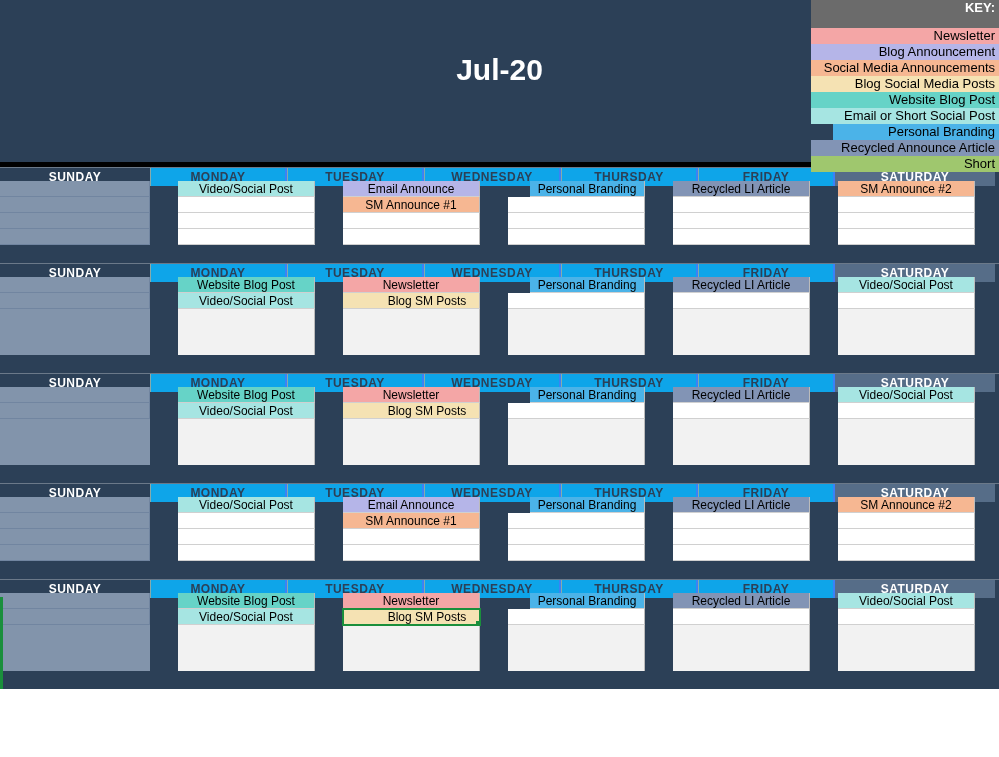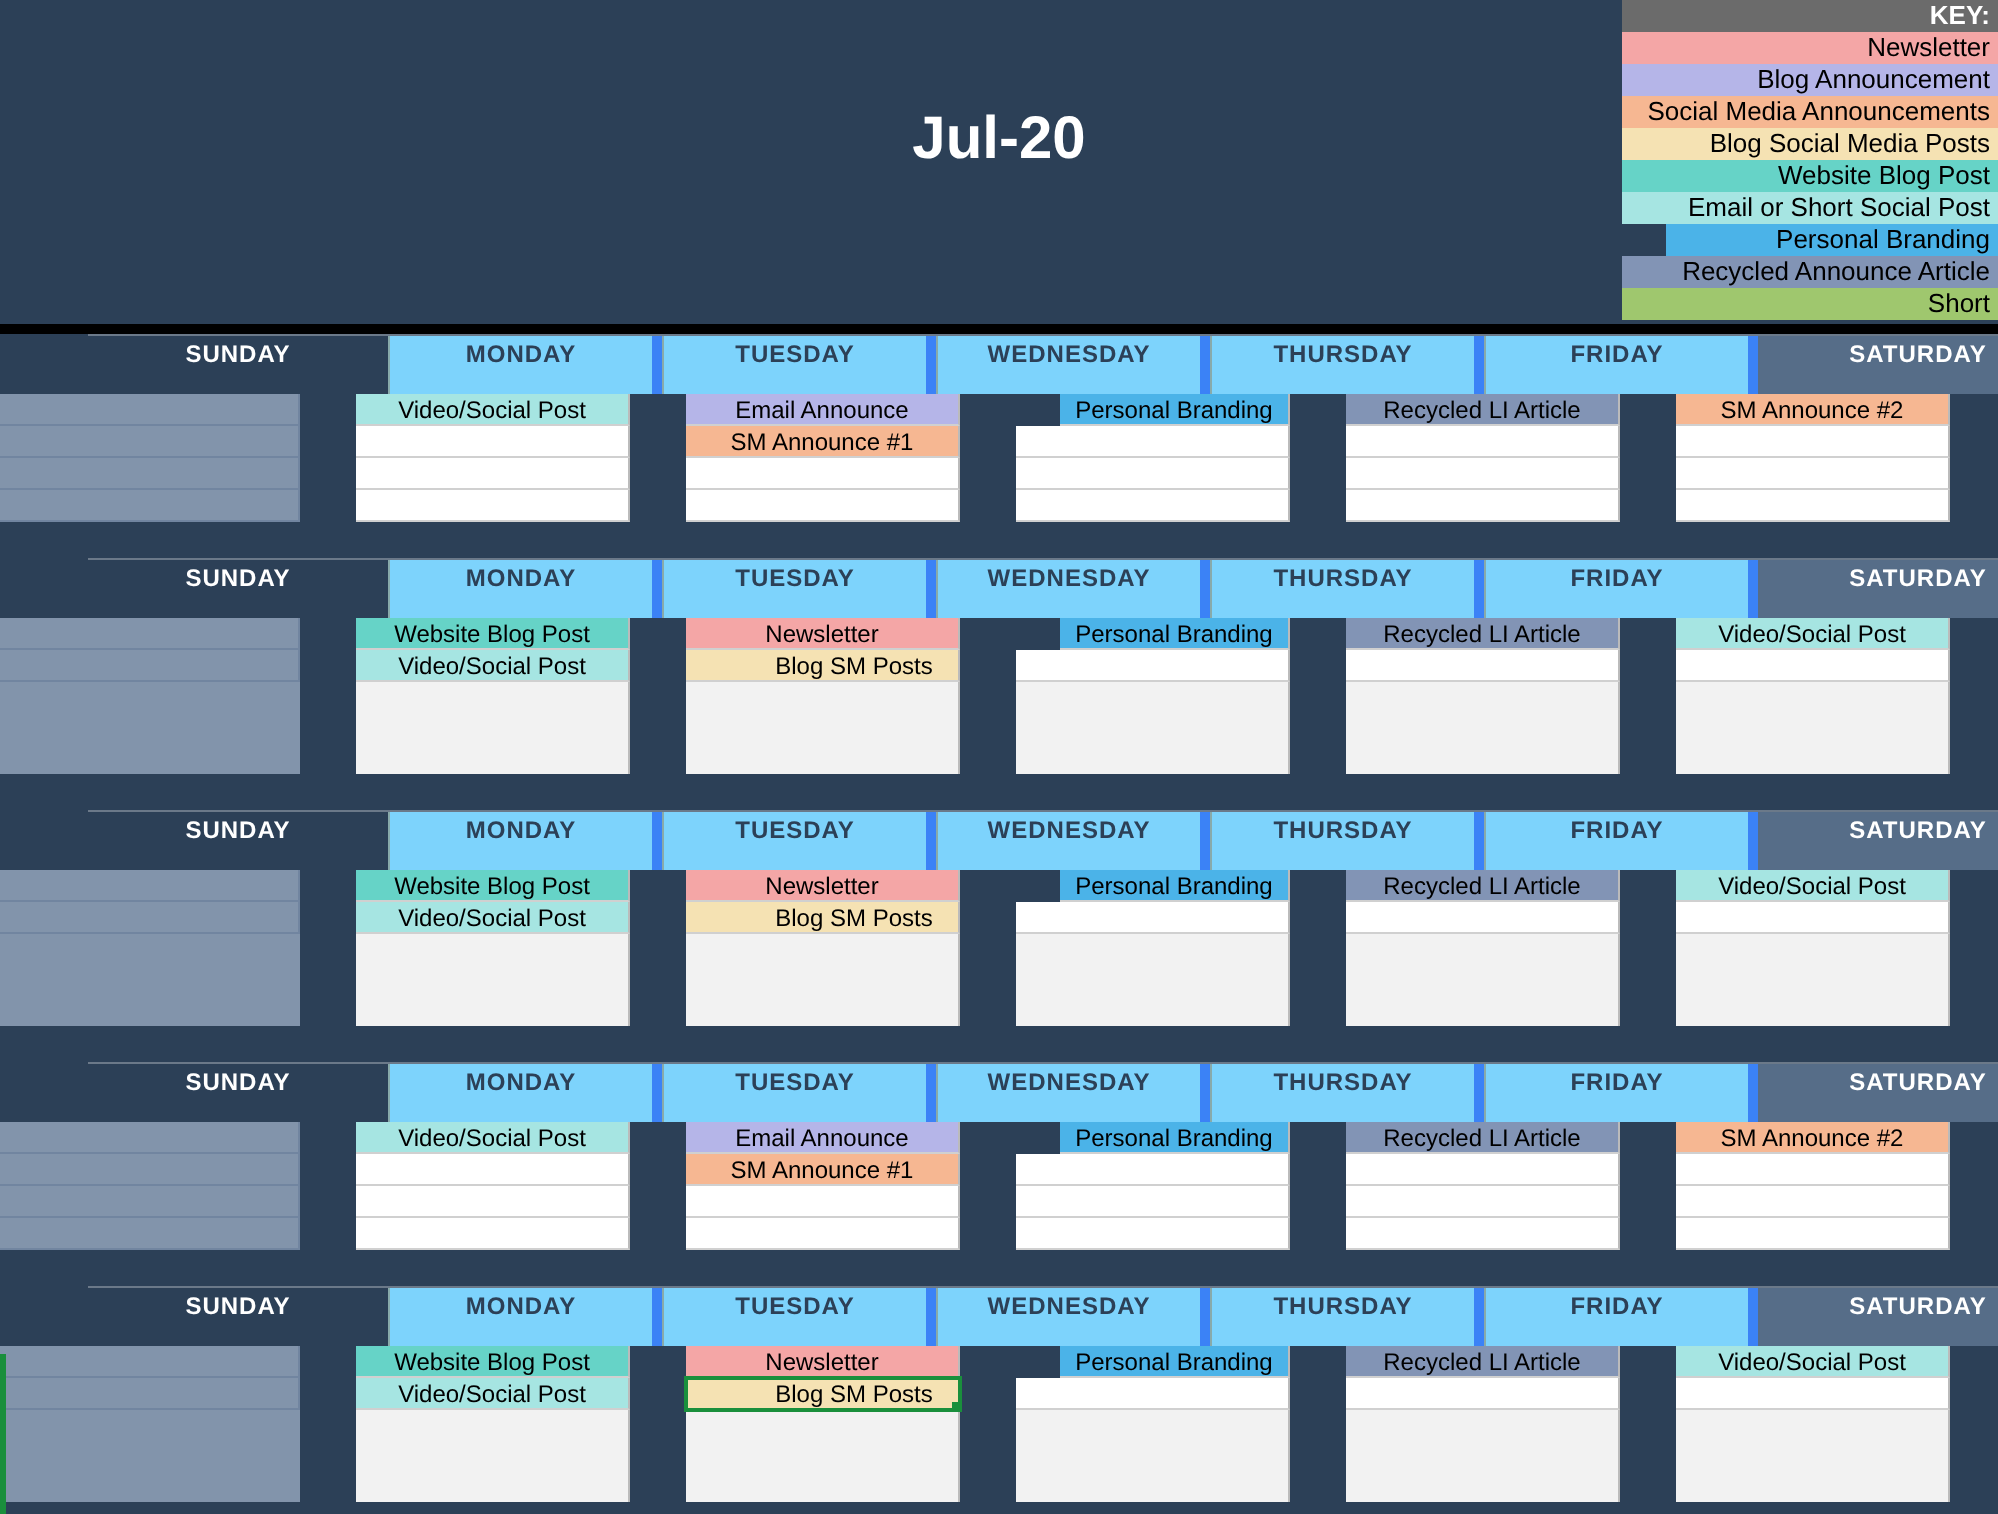--- a/index.html
+++ b/index.html
@@ -34,21 +34,21 @@
     right: 0;
     top: 0;
     width: 188px;
     font-size: 13px;
   }
   .key-label {
     background: #6b6b6b;
     color: #fff;
     text-align: right;
     padding: 0 4px;
-    height: 16px;
+    height: 28px;
     line-height: 16px;
     font-weight: bold;
   }
   .key-row {
     text-align: right;
     padding: 0 4px;
     height: 16px;
     line-height: 16px;
     color: #000;
   }
@@ -56,35 +56,34 @@
     height: 5px;
     background: #000;
   }
   
   .week {
     background: #2c4057;
   }
   .day-headers {
     display: grid;
     grid-template-columns: 150px 137px 137px 137px 137px 137px 160px;
-    height: 30px;
+    height: 14px;
     border-top: 1px solid rgba(255,255,255,0.3);
-    margin-left: 44px;
   }
   .day-header {
     font-family: "Arial Black", Arial, sans-serif;
     font-weight: 900;
     font-size: 12px;
     color: #fff;
     text-align: center;
     line-height: 18px;
     letter-spacing: 0.5px;
   }
   .dh-sun { background: #2c4057; }
-  .dh-mid { background: #7dd3fc; color: #2c4057; border-left:1px solid #8aa; border-right:5px solid #3b82f6;}
+  .dh-mid { background: #0ea5e9; color: #2c4057; border-left:1px solid #8aa; border-right:2px solid #3b82f6;}
   .dh-sat { background: #566d88; color:#fff; }
 
   .day-cells {
     display: grid;
     grid-template-columns: 150px 137px 137px 137px 137px 137px 160px;
     gap: 28px;
   }
   .day-col {
     display: flex;
     flex-direction: column;

